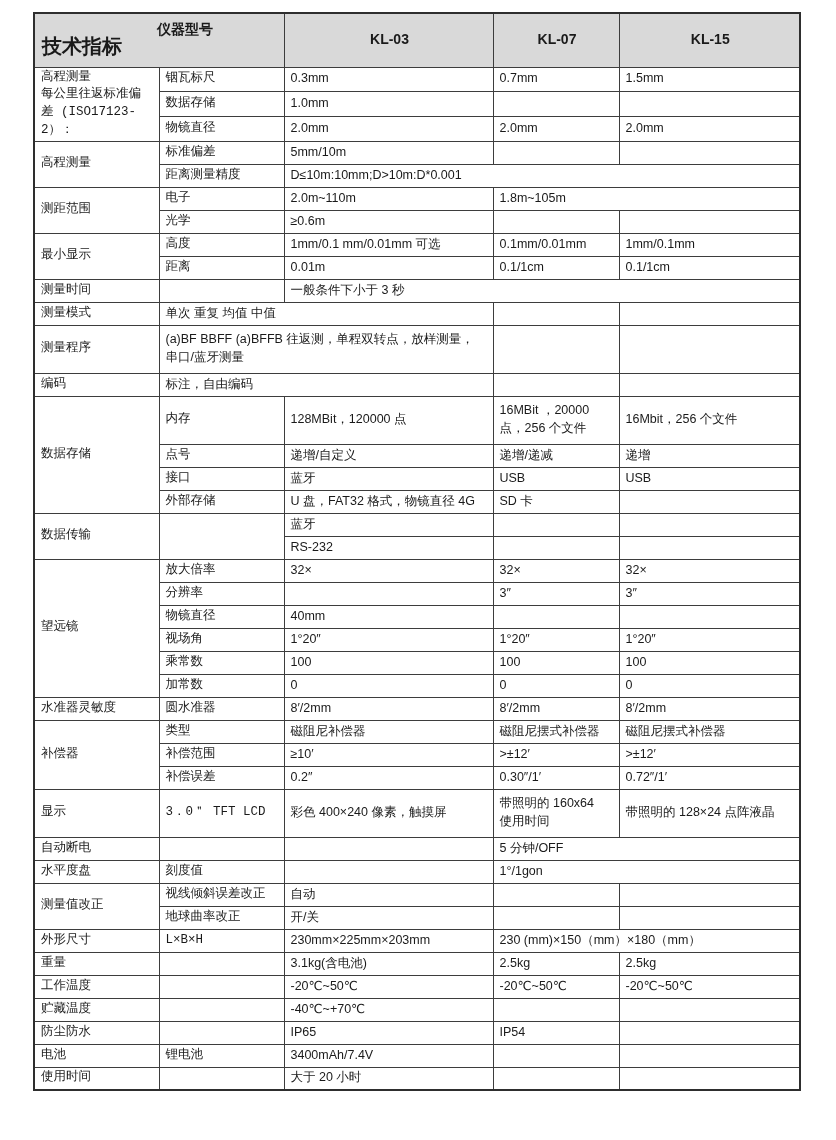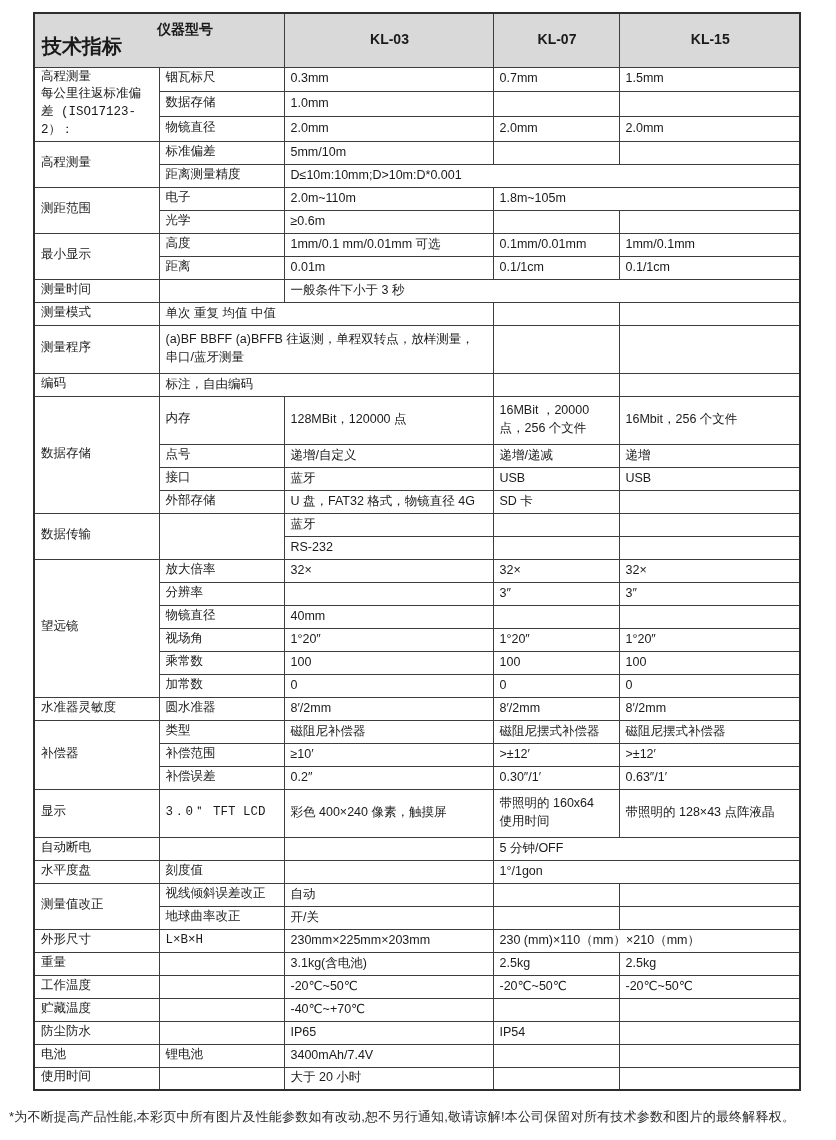--- a/index.html
+++ b/index.html
@@ -255,29 +255,29 @@
           <tr class="n">
             <td class="slabel">补偿范围</td>
             <td class="val">≥10′</td>
             <td class="val">&gt;±12′</td>
             <td class="val">&gt;±12′</td>
           </tr>
           <tr class="n">
             <td class="slabel">补偿误差</td>
             <td class="val">0.2″</td>
             <td class="val">0.30″/1′</td>
-            <td class="val">0.63″/1′</td>
+            <td class="val">0.72″/1′</td>
           </tr>
           <tr class="t">
             <td class="glabel">显示</td>
             <td class="slabel">3．0＂ TFT LCD</td>
             <td class="val">彩色 400×240 像素，触摸屏</td>
             <td class="val c">带照明的 160x64
 使用时间</td>
-            <td class="val">带照明的 128×43 点阵液晶</td>
+            <td class="val">带照明的 128×24 点阵液晶</td>
           </tr>
           <tr class="n">
             <td class="glabel">自动断电</td>
             <td class="slabel"></td>
             <td class="val"></td>
             <td colspan="2" class="val c">5 分钟/OFF</td>
           </tr>
           <tr class="n">
             <td class="glabel">水平度盘</td>
             <td class="slabel">刻度值</td>
@@ -294,21 +294,21 @@
           <tr class="n">
             <td class="slabel">地球曲率改正</td>
             <td class="val">开/关</td>
             <td class="val"></td>
             <td class="val"></td>
           </tr>
           <tr class="n">
             <td class="glabel">外形尺寸</td>
             <td class="slabel">L×B×H</td>
             <td class="val">230mm×225mm×203mm</td>
-            <td colspan="2" class="val c">230 (mm)×110（mm）×210（mm）</td>
+            <td colspan="2" class="val c">230 (mm)×150（mm）×180（mm）</td>
           </tr>
           <tr class="n">
             <td class="glabel">重量</td>
             <td class="slabel"></td>
             <td class="val">3.1kg(含电池)</td>
             <td class="val">2.5kg</td>
             <td class="val">2.5kg</td>
           </tr>
           <tr class="n">
             <td class="glabel">工作温度</td>
@@ -341,14 +341,13 @@
           <tr class="n">
             <td class="glabel">使用时间</td>
             <td class="slabel"></td>
             <td class="val">大于 20 小时</td>
             <td class="val"></td>
             <td class="val"></td>
           </tr>
         </tbody>
       </table>
   </div>
-  <div class="footer">*为不断提高产品性能,本彩页中所有图片及性能参数如有改动,恕不另行通知,敬请谅解!本公司保留对所有技术参数和图片的最终解释权。</div>
 </div>
 
 </body></html>

